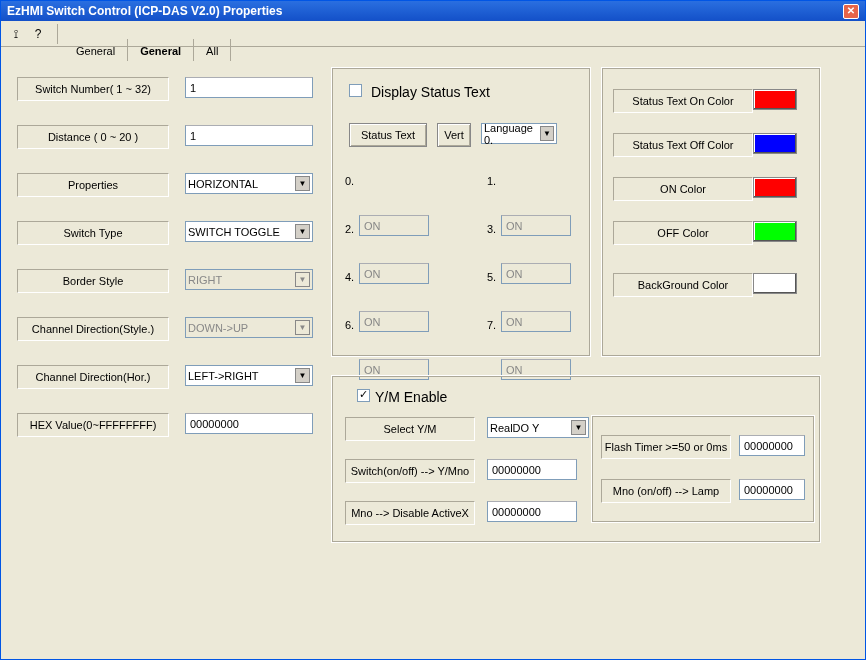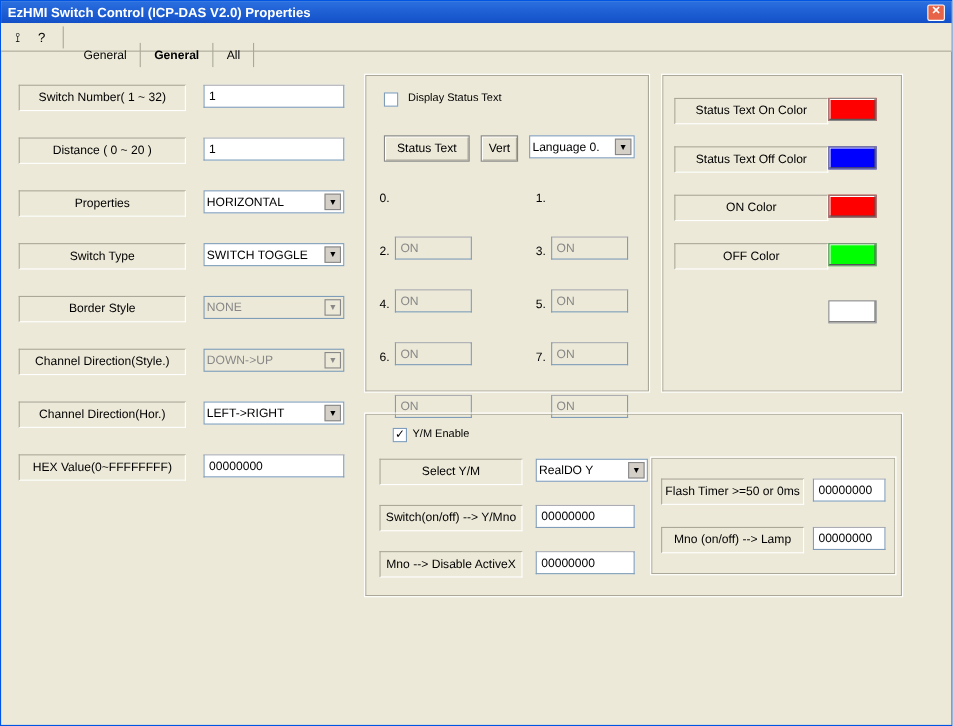--- a/index.html
+++ b/index.html
@@ -121,21 +121,21 @@
   .select.disabled .arrow{background:#ece9d8;}
   .input.disabled{background:#ece9d8;color:#888;margin-top:44px;}
   .checkbox {
     position:absolute;
     width:13px;height:13px;
     border:1px solid #7f9db9;background:#fff;
   }
   .checkbox.checked::after{
     content:"✓";position:absolute;top:-2px;left:1px;font-size:11px;color:#000;
   }
-  .cb-label{position:absolute;font-size:10px;}
+  .cb-label{position:absolute;font-size:14px;}
   .btn {
     position:absolute;
     height:24px;
     border:1px solid #888;
     background:#ece9d8;
     box-shadow: inset 1px 1px 0 #fff, inset -1px -1px 0 #aca899;
     display:flex;align-items:center;justify-content:center;
     font-size:11px;padding:0 8px;
     cursor:pointer;
   }
@@ -178,21 +178,21 @@
     </div>
 
     <div class="label-box" style="top:174px;left:16px">Switch Type</div>
     <div class="select" style="top:174px;left:184px">
       <span>SWITCH TOGGLE</span>
         <span class="arrow">▼</span>
     </div>
 
     <div class="label-box" style="top:222px;left:16px">Border Style</div>
     <div class="select disabled" style="top:222px;left:184px">
-      <span>NONE</span>
+      <span>RIGHT</span>
         <span class="arrow">▼</span>
     </div>
 
     <div class="label-box" style="top:270px;left:16px">Channel Direction(Style.)</div>
     <div class="select disabled" style="top:270px;left:184px">
       <span>DOWN-&gt;UP</span>
         <span class="arrow">▼</span>
     </div>
 
     <div class="label-box" style="top:318px;left:16px">Channel Direction(Hor.)</div>
@@ -204,21 +204,21 @@
     <div class="label-box" style="top:366px;left:16px">HEX Value(0~FFFFFFFF)</div>
     <input class="input" style="top: 366px; left: 184px;" value="00000000">
 
     <div class="grp" style="top:20px;left:330px;width:260px;height:290px"></div>
 
     <div class="checkbox" style="top:37px;left:348px"></div>
     <div class="cb-label" style="top:37px;left:370px">Display Status Text</div>
 
     <div class="btn" style="top:76px;left:348px;width:78px">Status Text</div>
     <div class="btn" style="top:76px;left:436px;width:34px">Vert</div>
-    <div class="select" style="top:76px;left:480px;width:96px">
+    <div class="select" style="top:76px;left:480px;width:76px">
       <span>Language 0.</span>
         <span class="arrow">▼</span>
     </div>
 
     <div class="idx" style="top:128px;left:344px">0.</div>
     <input class="input disabled tiny" style="top: 124px; left: 358px;" disabled="" value="ON">
     <div class="idx" style="top:128px;left:486px">1.</div>
     <input class="input disabled tiny" style="top: 124px; left: 500px;" disabled="" value="ON">
 
     <div class="idx" style="top:176px;left:344px">2.</div>
@@ -243,20 +243,21 @@
 
     <div class="label-box tiny" style="top:86px;left:612px">Status Text Off Color</div>
     <div class="swatch" style="top:86px;left:752px;background:#0000ff"></div>
 
     <div class="label-box tiny" style="top:130px;left:612px">ON Color</div>
     <div class="swatch" style="top:130px;left:752px;background:#ff0000"></div>
 
     <div class="label-box tiny" style="top:174px;left:612px">OFF Color</div>
     <div class="swatch" style="top:174px;left:752px;background:#00ff00"></div>
 
+    <div class="label-box tiny" style="top:226px;left:612px">BackGround Color</div>
     <div class="swatch" style="top:226px;left:752px;background:#ffffff"></div>
 
     <div class="grp" style="top:328px;left:330px;width:490px;height:168px"></div>
 
     <div class="checkbox checked" style="top:342px;left:356px"></div>
     <div class="cb-label" style="top:342px;left:374px">Y/M Enable</div>
 
     <div class="label-box small" style="top:370px;left:344px">Select Y/M</div>
     <div class="select" style="top:370px;left:486px;width:102px">
       <span>RealDO Y</span>

